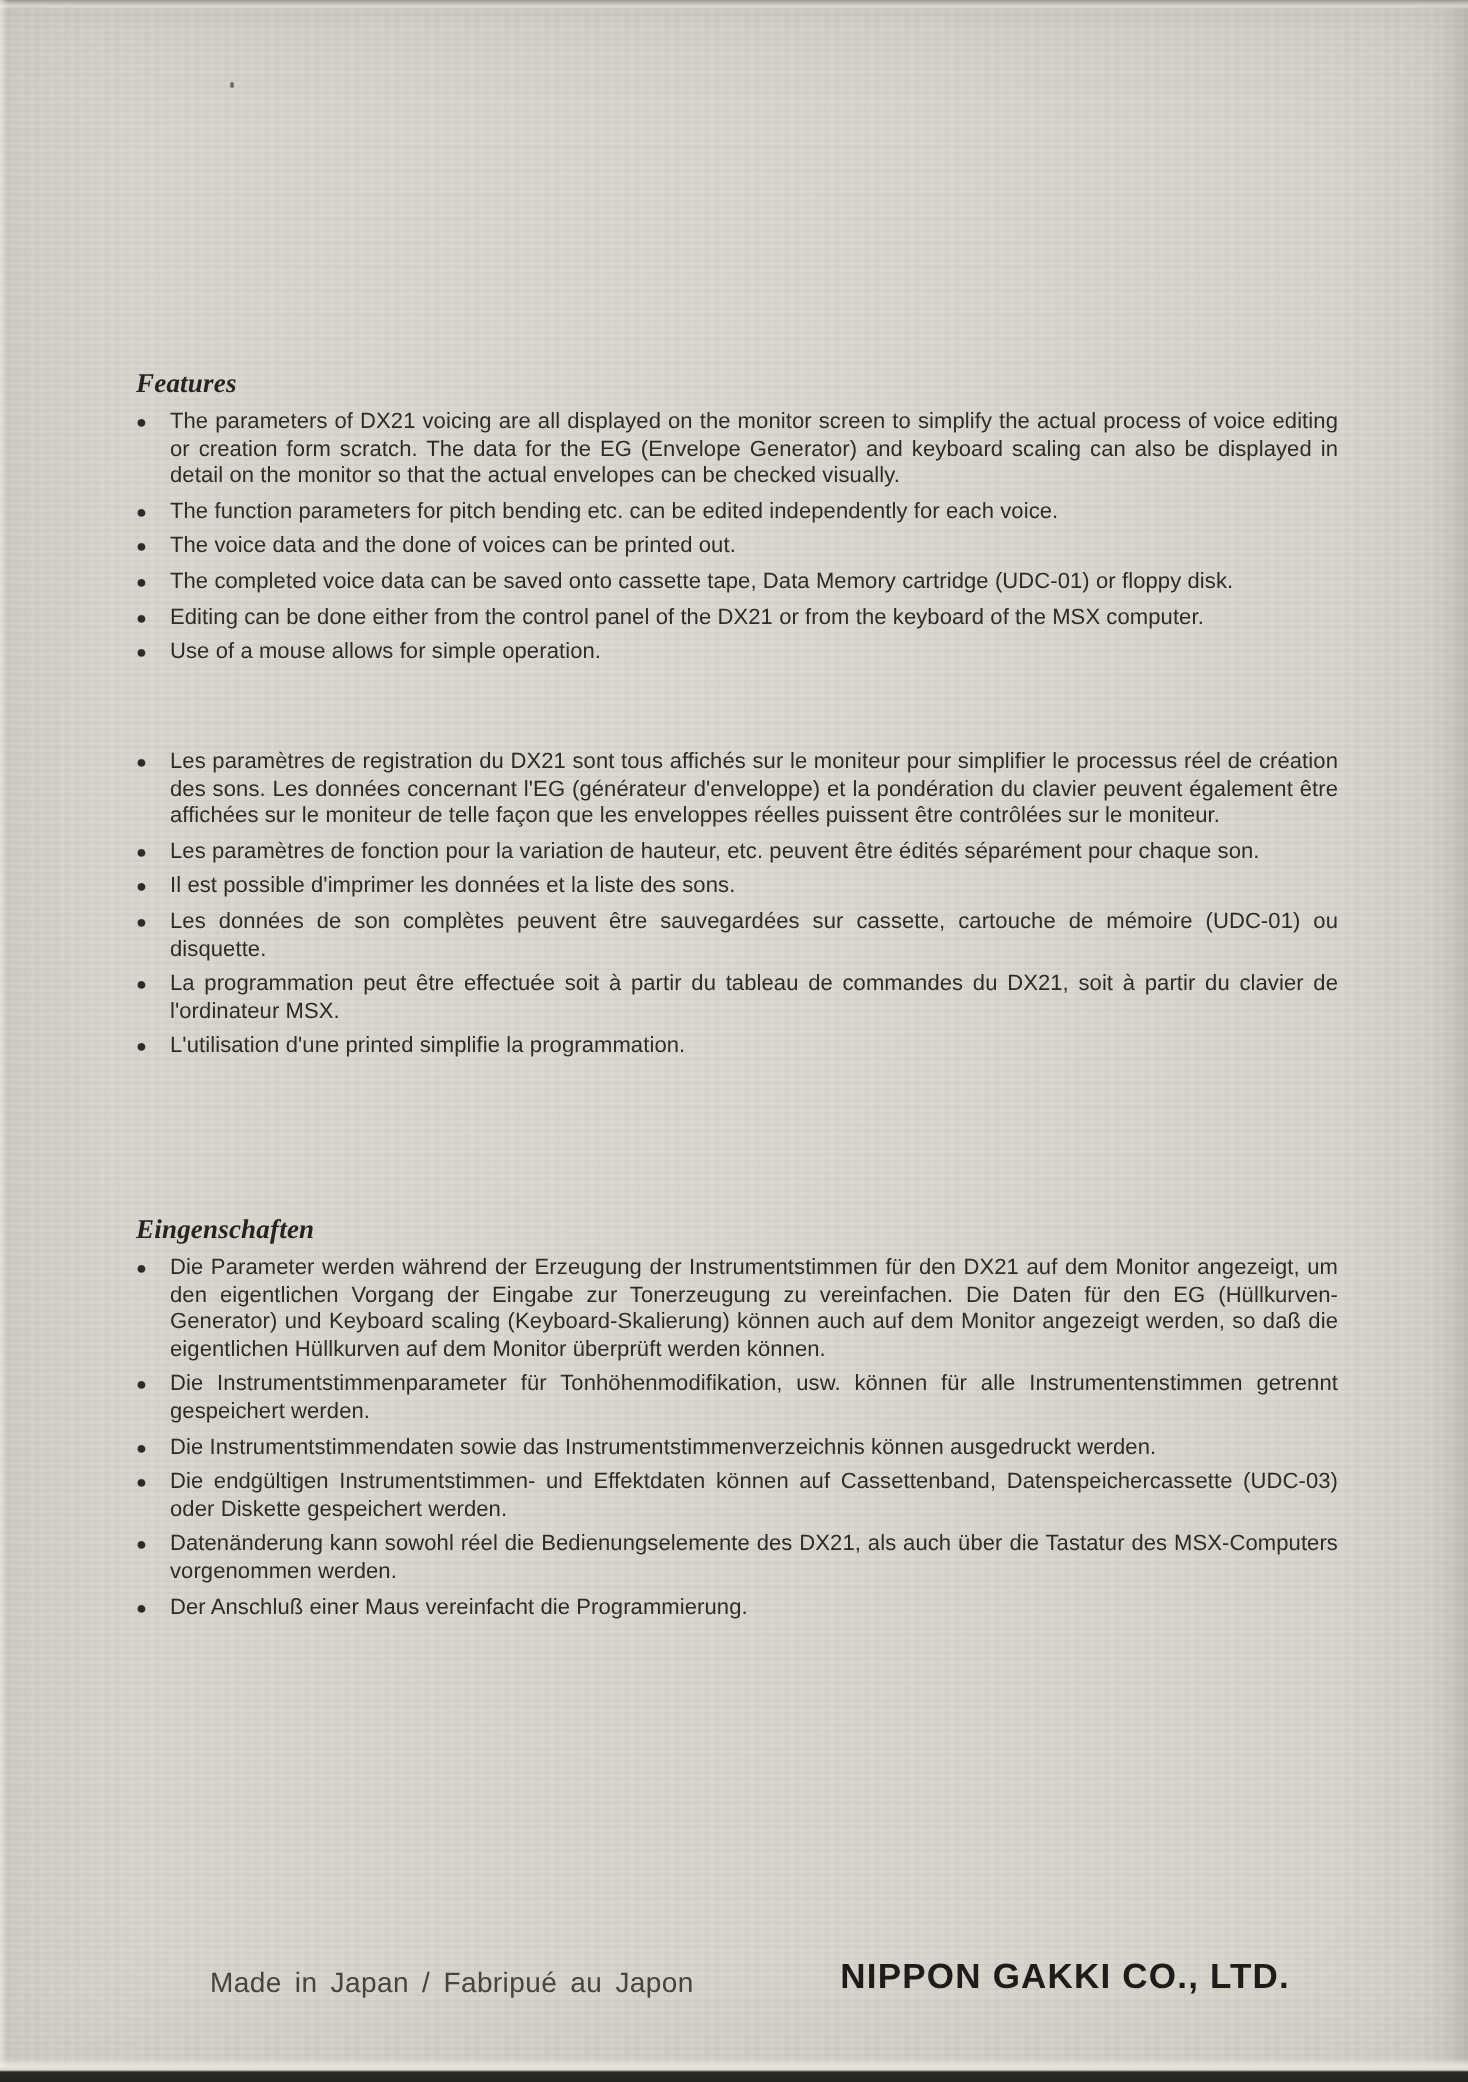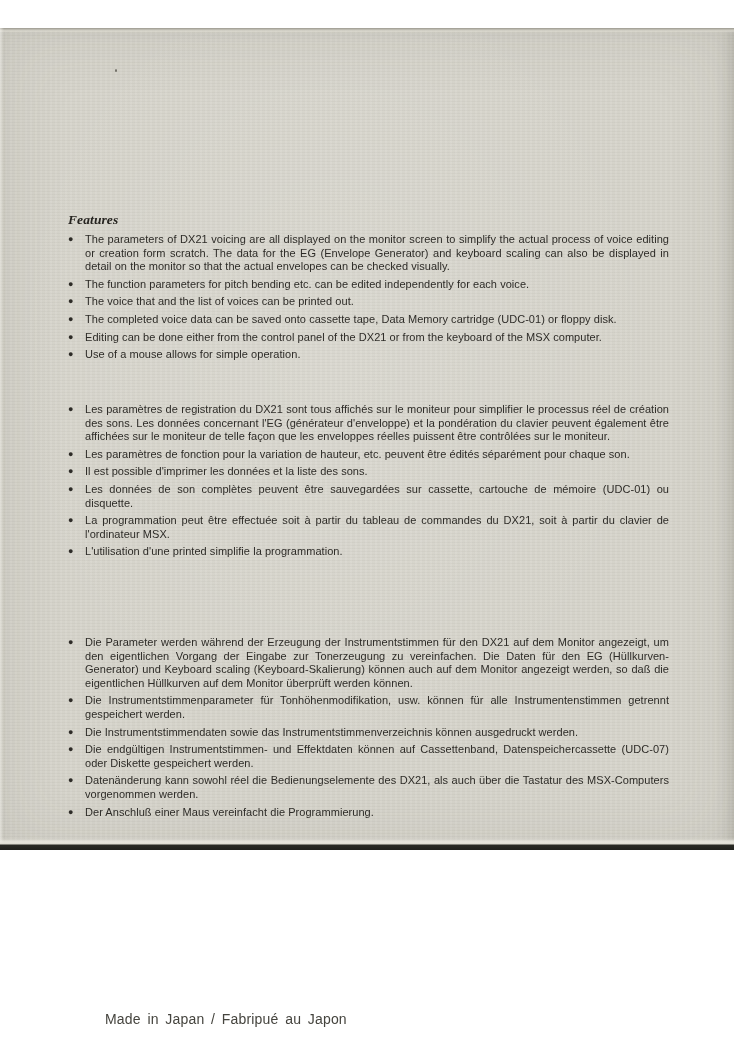--- a/index.html
+++ b/index.html
@@ -3,28 +3,27 @@
 <meta charset="utf-8">
 <style>
   html, body { margin: 0; padding: 0; }
   body {
     width: 734px; height: 1041px;
     font-family: "Liberation Sans", sans-serif;
     overflow: hidden;
   }
   .box-back {
     position: relative;
-    width: 734px; height: 822px;
+    width: 734px; height: 1041px;
     background-color: #d6d4cb;
     background-image:
       repeating-linear-gradient(0deg, rgba(255,255,255,0.045) 0 1px, rgba(92,90,80,0.035) 1px 2px, rgba(255,255,255,0.02) 2px 3px),
       repeating-linear-gradient(90deg, rgba(255,255,255,0.03) 0 2px, rgba(96,94,84,0.025) 2px 5px),
       radial-gradient(ellipse at 45% 40%, rgba(255,255,255,0.10), rgba(0,0,0,0.0) 60%);
     box-shadow: inset 0 0 70px rgba(70,68,58,0.10), inset -6px 0 14px rgba(70,68,58,0.10), inset 0 -4px 10px rgba(70,68,58,0.08);
-    margin-top: 28px;
   }
   .top-edge {
     position: absolute; top: 0; left: 0; right: 0; height: 5px;
     background: linear-gradient(#9b998f 0, #c7c5bb 2px, rgba(230,228,218,0.6) 3px, rgba(230,228,218,0) 5px);
   }
   .bottom-edge {
     position: absolute; bottom: 0; left: 0; right: 0; height: 12px;
     background: linear-gradient(rgba(235,233,224,0) 0, rgba(238,236,227,0.85) 4px, #dddbd1 6px, #2a2a25 7px, #21211d 12px);
   }
   .left-edge {
@@ -88,21 +87,21 @@
         <li>
           <span class="bullet">●</span>
           <span class="item-text">The parameters of DX21 voicing are all displayed on the monitor screen to simplify the actual process of voice editing or creation form scratch. The data for the EG (Envelope Generator) and keyboard scaling can also be displayed in detail on the monitor so that the actual envelopes can be checked visually.</span>
         </li>
         <li>
           <span class="bullet">●</span>
           <span class="item-text">The function parameters for pitch bending etc. can be edited independently for each voice.</span>
         </li>
         <li>
           <span class="bullet">●</span>
-          <span class="item-text">The voice that and the list of voices can be printed out.</span>
+          <span class="item-text">The voice data and the done of voices can be printed out.</span>
         </li>
         <li>
           <span class="bullet">●</span>
           <span class="item-text">The completed voice data can be saved onto cassette tape, Data Memory cartridge (UDC-01) or floppy disk.</span>
         </li>
         <li>
           <span class="bullet">●</span>
           <span class="item-text">Editing can be done either from the control panel of the DX21 or from the keyboard of the MSX computer.</span>
         </li>
         <li>
@@ -135,44 +134,46 @@
           <span class="item-text">La programmation peut être effectuée soit à partir du tableau de commandes du DX21, soit à partir du clavier de l'ordinateur MSX.</span>
         </li>
         <li>
           <span class="bullet">●</span>
           <span class="item-text">L'utilisation d'une printed simplifie la programmation.</span>
         </li>
       </ul>
   </section>
 
   <section class="section" id="sec-eingenschaften">
+    <h2>Eingenschaften</h2>
     <ul>
         <li>
           <span class="bullet">●</span>
           <span class="item-text">Die Parameter werden während der Erzeugung der Instrumentstimmen für den DX21 auf dem Monitor angezeigt, um den eigentlichen Vorgang der Eingabe zur Tonerzeugung zu vereinfachen.  Die Daten für den EG (Hüllkurven-Generator) und Keyboard scaling (Keyboard-Skalierung) können auch auf dem Monitor angezeigt werden, so daß die eigentlichen Hüllkurven auf dem Monitor überprüft werden können.</span>
         </li>
         <li>
           <span class="bullet">●</span>
           <span class="item-text">Die Instrumentstimmenparameter für Tonhöhenmodifikation, usw. können für alle Instrumentenstimmen getrennt gespeichert werden.</span>
         </li>
         <li>
           <span class="bullet">●</span>
           <span class="item-text">Die Instrumentstimmendaten sowie das Instrumentstimmenverzeichnis können ausgedruckt werden.</span>
         </li>
         <li>
           <span class="bullet">●</span>
-          <span class="item-text">Die endgültigen Instrumentstimmen- und Effektdaten können auf Cassettenband, Datenspeichercassette (UDC-07) oder Diskette gespeichert werden.</span>
+          <span class="item-text">Die endgültigen Instrumentstimmen- und Effektdaten können auf Cassettenband, Datenspeichercassette (UDC-03) oder Diskette gespeichert werden.</span>
         </li>
         <li>
           <span class="bullet">●</span>
           <span class="item-text">Datenänderung kann sowohl réel die Bedienungselemente des DX21, als auch über die Tastatur des MSX-Computers vorgenommen werden.</span>
         </li>
         <li>
           <span class="bullet">●</span>
           <span class="item-text">Der Anschluß einer Maus vereinfacht die Programmierung.</span>
         </li>
       </ul>
   </section>
 
   <div class="made-in">Made in Japan / Fabripué au Japon</div>
+  <div class="company">NIPPON GAKKI CO., LTD.</div>
 
   <div class="bottom-edge"></div>
 </div>
 
 </body></html>

